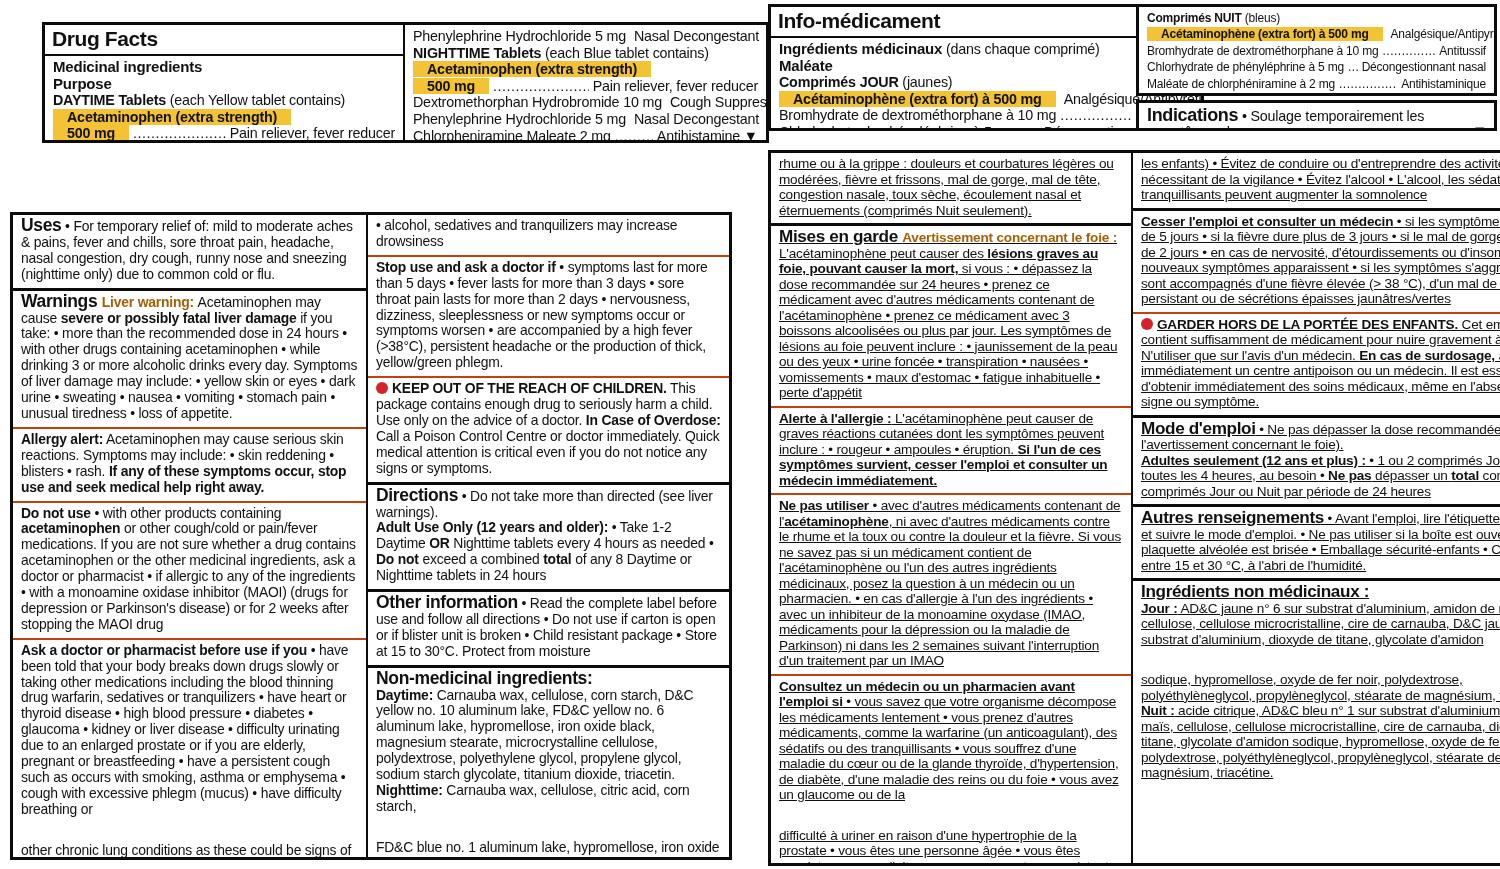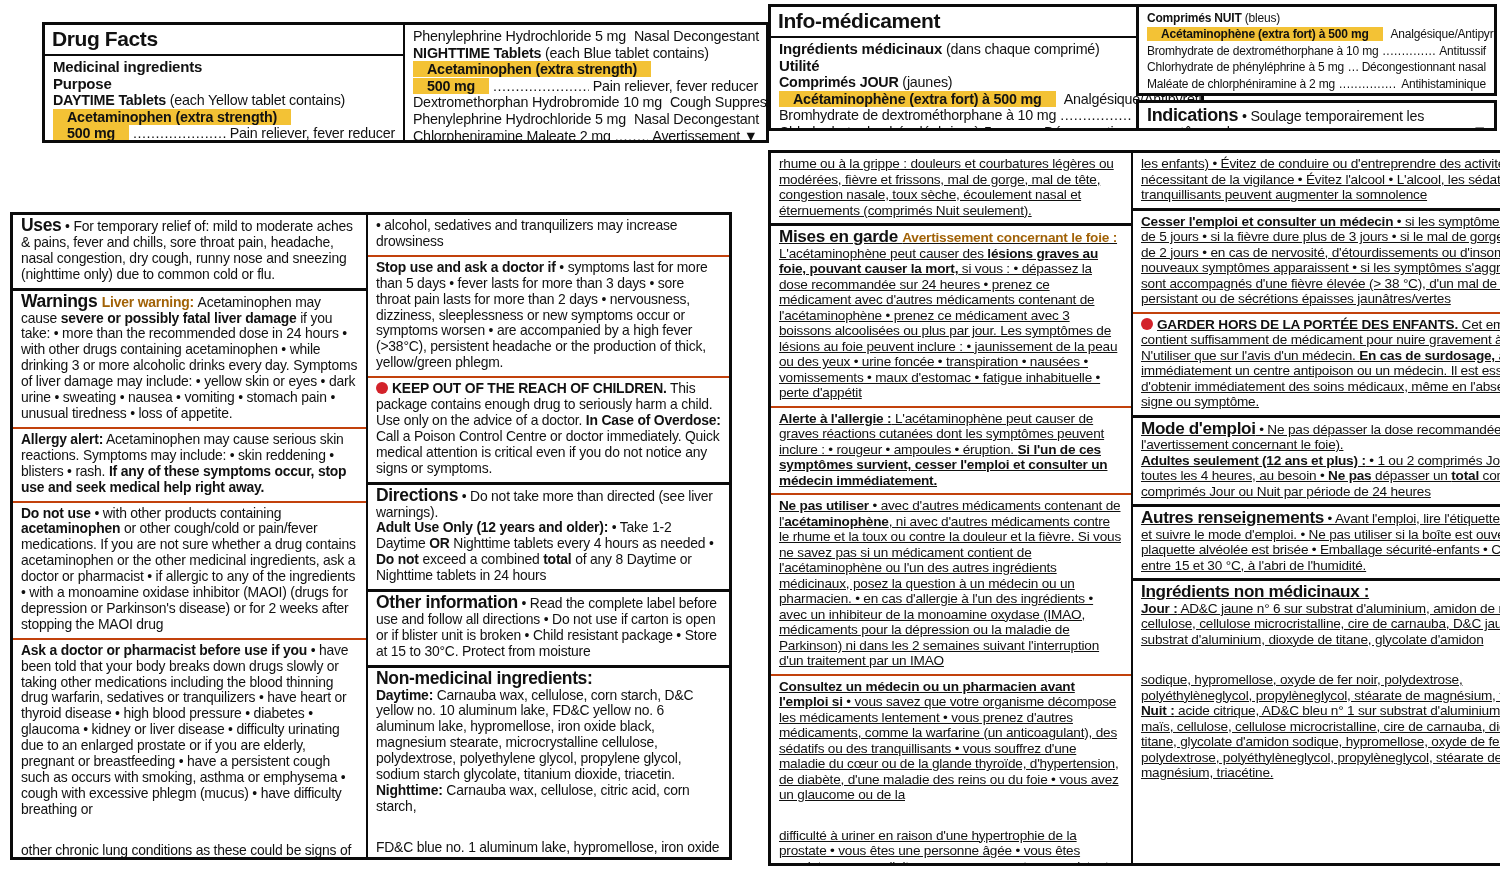--- a/index.html
+++ b/index.html
@@ -99,35 +99,35 @@
               <span class="rgt"><span>Cough Suppressant</span></span>
             </div>
             <div class="row">
               <span class="lft"><span>Phenylephrine Hydrochloride 5 mg</span></span>
               <span class="ldr"></span>
               <span class="rgt"><span>Nasal Decongestant</span></span>
             </div>
             <div class="row">
               <span class="lft"><span>Chlorpheniramine Maleate 2 mg</span></span>
               <span class="ldr"></span>
-              <span class="rgt"><span>Avertissement </span><span class="arw">▼</span></span>
+              <span class="rgt"><span>Antihistamine </span><span class="arw">▼</span></span>
             </div>
           </div>
         </div>
       </div>
   </section>
 
   <section class="panel" id="p-fr-top-left">
     <div class="col">
         <div class="ttl">Info-médicament</div>
         <div class="colc">
           <div class="sec">
             <div class="split">
               <span><span class="b2">Ingrédients médicinaux</span><span> (dans chaque comprimé)</span></span>
-              <span><span class="b2">Utilité</span></span>
+              <span><span class="b2">Maléate</span></span>
             </div>
             <div class="para"><span class="b">Comprimés JOUR</span><span> (jaunes)</span></div>
             <div class="row">
               <span class="lft"><span class="hl">Acétaminophène (extra fort) à 500 mg</span></span>
               <span class="ldr"></span>
               <span class="rgt"><span>Analgésique/Antipyrétique</span></span>
             </div>
             <div class="row">
               <span class="lft"><span>Bromhydrate de dextrométhorphane à 10 mg</span></span>
               <span class="ldr"></span>

